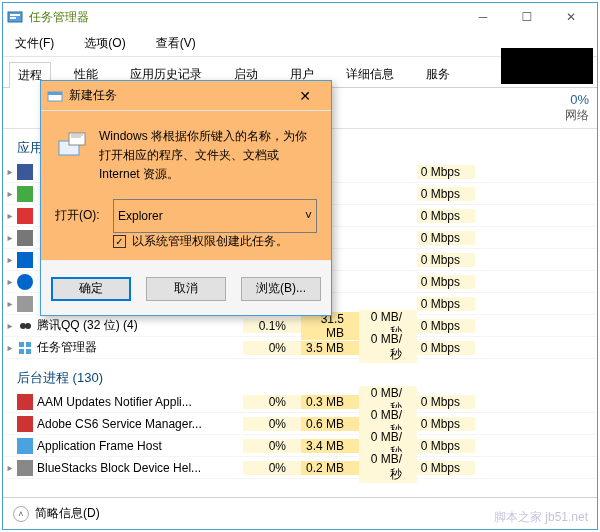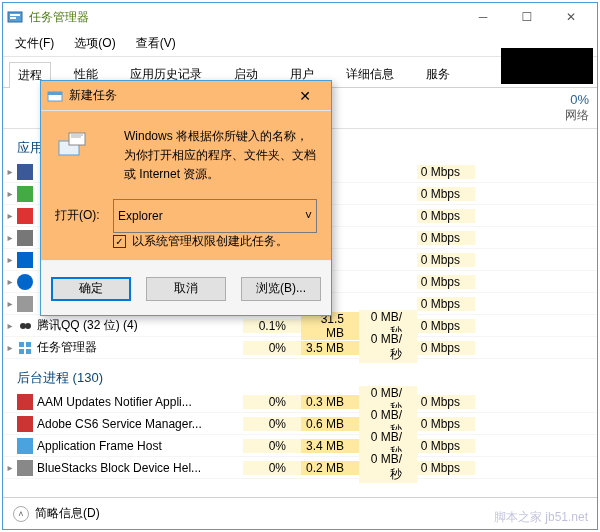--- a/index.html
+++ b/index.html
@@ -3,21 +3,21 @@
 <meta charset="utf-8">
 <style>
 * { margin: 0; padding: 0; box-sizing: border-box; font-family: "Microsoft YaHei", "Segoe UI", Tahoma, sans-serif; }
 body { width: 600px; height: 532px; background: #fff; position: relative; overflow: hidden; font-size: 12px; color: #000; }
 .window { width: 596px; height: 528px; border: 1px solid #4a9dd6; position: absolute; left: 2px; top: 2px; background: #fff; }
 .titlebar { height: 28px; display: flex; align-items: center; padding: 0 4px; background: #fff; }
 .titlebar .icon { width: 16px; height: 16px; margin-right: 6px; }
 .titlebar .title { flex: 1; font-size: 12px; color: #4d7c0f; }
 .win-controls { display: flex; }
 .win-btn { width: 44px; height: 28px; display: flex; align-items: center; justify-content: center; color: #555; cursor: default; }
-.menubar { display: flex; padding: 2px 6px; gap: 8px; border-bottom: 1px solid #e5e5e5; text-align: right; }
+.menubar { display: flex; padding: 2px 6px; gap: 18px; border-bottom: 1px solid #e5e5e5; text-align: right; }
 .menuitem { padding: 2px 6px; font-size: 12px; }
 .tabs { display: flex; padding: 4px 6px 0 6px; border-bottom: 1px solid #d0d0d0; gap: 14px; }
 .tab { padding: 4px 8px; font-size: 12px; border: 1px solid transparent; border-bottom: none; }
 .tab.active { border-color: #d0d0d0; background: #fff; position: relative; top: 1px; }
 .content { position: relative; }
 .headers { display: flex; border-bottom: 1px solid #e0e0e0; position: relative; }
 .headers .spacer { flex: 1; }
 .hcol { width: 58px; text-align: right; padding: 4px 8px; font-size: 12px; color: #555; }
 .hcol .pct { color: #2a6496; font-size: 13px; }
 .blackbox { position: absolute; right: 4px; top: -40px; width: 92px; height: 36px; background: #000; }
@@ -32,21 +32,21 @@
 .row .c-disk { background: #fff8d8; }
 .row .c-net { background: #fff8d8; }
 .footer { position: absolute; bottom: 0; left: 0; right: 0; height: 32px; border-top: 1px solid #d0d0d0; display: flex; align-items: center; padding: 0 10px; }
 .footer .chev { width: 16px; height:16px; border:1px solid #aaa; border-radius:50%; display:flex; align-items:center; justify-content:center; margin-right:6px; font-size:9px; color:#666; }
 .dialog { position: absolute; left: 40px; top: 80px; width: 292px; background: #fdba74; border: 1px solid #4a9dd6; box-shadow: 3px 3px 8px rgba(0,0,0,.25); z-index: 10; }
 .dlg-title { height: 30px; display: flex; align-items: center; padding: 0 6px; border-bottom: 1px solid #e5e5e5; }
 .dlg-title .dicon { width:16px; height:16px; margin-right:6px; }
 .dlg-title .dtext { flex:1; font-size:12px; }
 .dlg-close { width: 40px; text-align: center; font-size: 14px; }
 .dlg-body { padding: 16px 14px 10px 14px; }
-.dlg-msg { display:flex; margin-bottom: 14px; gap: 25px; }
+.dlg-msg { display:flex; margin-bottom: 14px; }
 .dlg-msg .runicon { width: 34px; height:34px; margin-right: 10px; flex-shrink:0; }
 .dlg-msg .text { font-size: 12px; line-height: 1.6; }
 .dlg-field { display:flex; align-items:center; gap:8px; }
 .dlg-field label { font-size:12px; width: 50px; }
 .dlg-field .combo { flex:1; height: 22px; border:1px solid #7a7a7a; display:flex; align-items:center; padding:16px 4px; justify-content:space-between; }
 .dlg-chk { display:flex; align-items:center; gap:6px; padding-left: 58px; font-size:12px; }
 .dlg-chk .box { width:13px; height:13px; border:1px solid #333; display:flex; align-items:center; justify-content:center; font-size:10px; color:#000; }
 .dlg-btns { display:flex; justify-content:space-between; gap:12px; padding: 16px 10px 14px; border-top: 1px solid #eee; background:#f5f5f5; }
 .dlg-btns button { width: 80px; height: 24px; font-size:12px; background:#e1e1e1; border:1px solid #adadad; }
 .dlg-btns button.primary { border: 2px solid #0078d7; }

